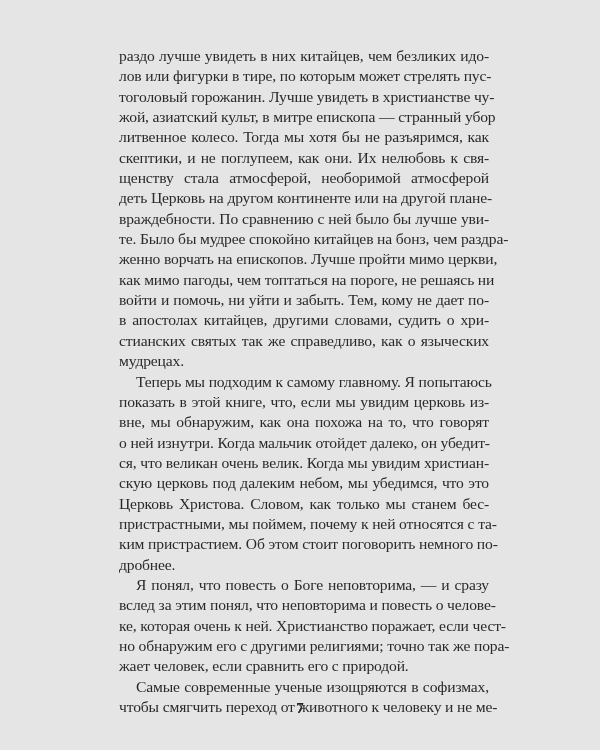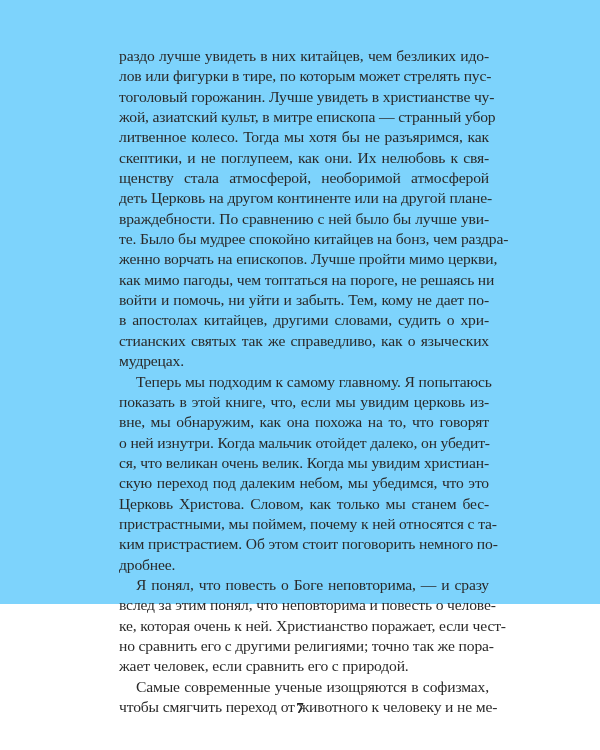--- a/index.html
+++ b/index.html
@@ -11,22 +11,22 @@
       width: 600px;
       height: 750px;
       position: relative;
       overflow: hidden;
       font-family: "Liberation Serif", "DejaVu Serif", serif;
       color: #2a2a2a;
     }
     .page {
       position: absolute;
       left: 0; top: 0;
-      width: 600px; height: 604px;
-      background: #7dd3fc;
+      width: 600px; height: 750px;
+      background: #e5e5e5;
     }
     .text-block {
       position: absolute;
       left: 119px;
       top: 46px;
       width: 370px;
     }
     .line {
       display: block;
       height: 20.35px;
@@ -73,27 +73,27 @@
       <span class="line">как мимо пагоды, чем топтаться на пороге, не решаясь ни</span>
       <span class="line">войти и помочь, ни уйти и забыть. Тем, кому не дает по-</span>
       <span class="line">в апостолах китайцев, другими словами, судить о хри-</span>
       <span class="line">стианских святых так же справедливо, как о языческих</span>
       <span class="line last">мудрецах.</span>
       <span class="line indent">Теперь мы подходим к самому главному. Я попытаюсь</span>
       <span class="line">показать в этой книге, что, если мы увидим церковь из-</span>
       <span class="line">вне, мы обнаружим, как она похожа на то, что говорят</span>
       <span class="line">о ней изнутри. Когда мальчик отойдет далеко, он убедит-</span>
       <span class="line">ся, что великан очень велик. Когда мы увидим христиан-</span>
-      <span class="line">скую переход под далеким небом, мы убедимся, что это</span>
+      <span class="line">скую церковь под далеким небом, мы убедимся, что это</span>
       <span class="line">Церковь Христова. Словом, как только мы станем бес-</span>
       <span class="line">пристрастными, мы поймем, почему к ней относятся с та-</span>
       <span class="line">ким пристрастием. Об этом стоит поговорить немного по-</span>
       <span class="line last">дробнее.</span>
       <span class="line indent">Я понял, что повесть о Боге неповторима, — и сразу</span>
       <span class="line">вслед за этим понял, что неповторима и повесть о челове-</span>
       <span class="line">ке, которая очень к ней. Христианство поражает, если чест-</span>
-      <span class="line">но сравнить его с другими религиями; точно так же пора-</span>
+      <span class="line">но обнаружим его с другими религиями; точно так же пора-</span>
       <span class="line last">жает человек, если сравнить его с природой.</span>
       <span class="line indent">Самые современные ученые изощряются в софизмах,</span>
       <span class="line">чтобы смягчить переход от животного к человеку и не ме-</span>
     </div>
   <div class="page-number">7</div>
 </div>
 
 </body></html>

